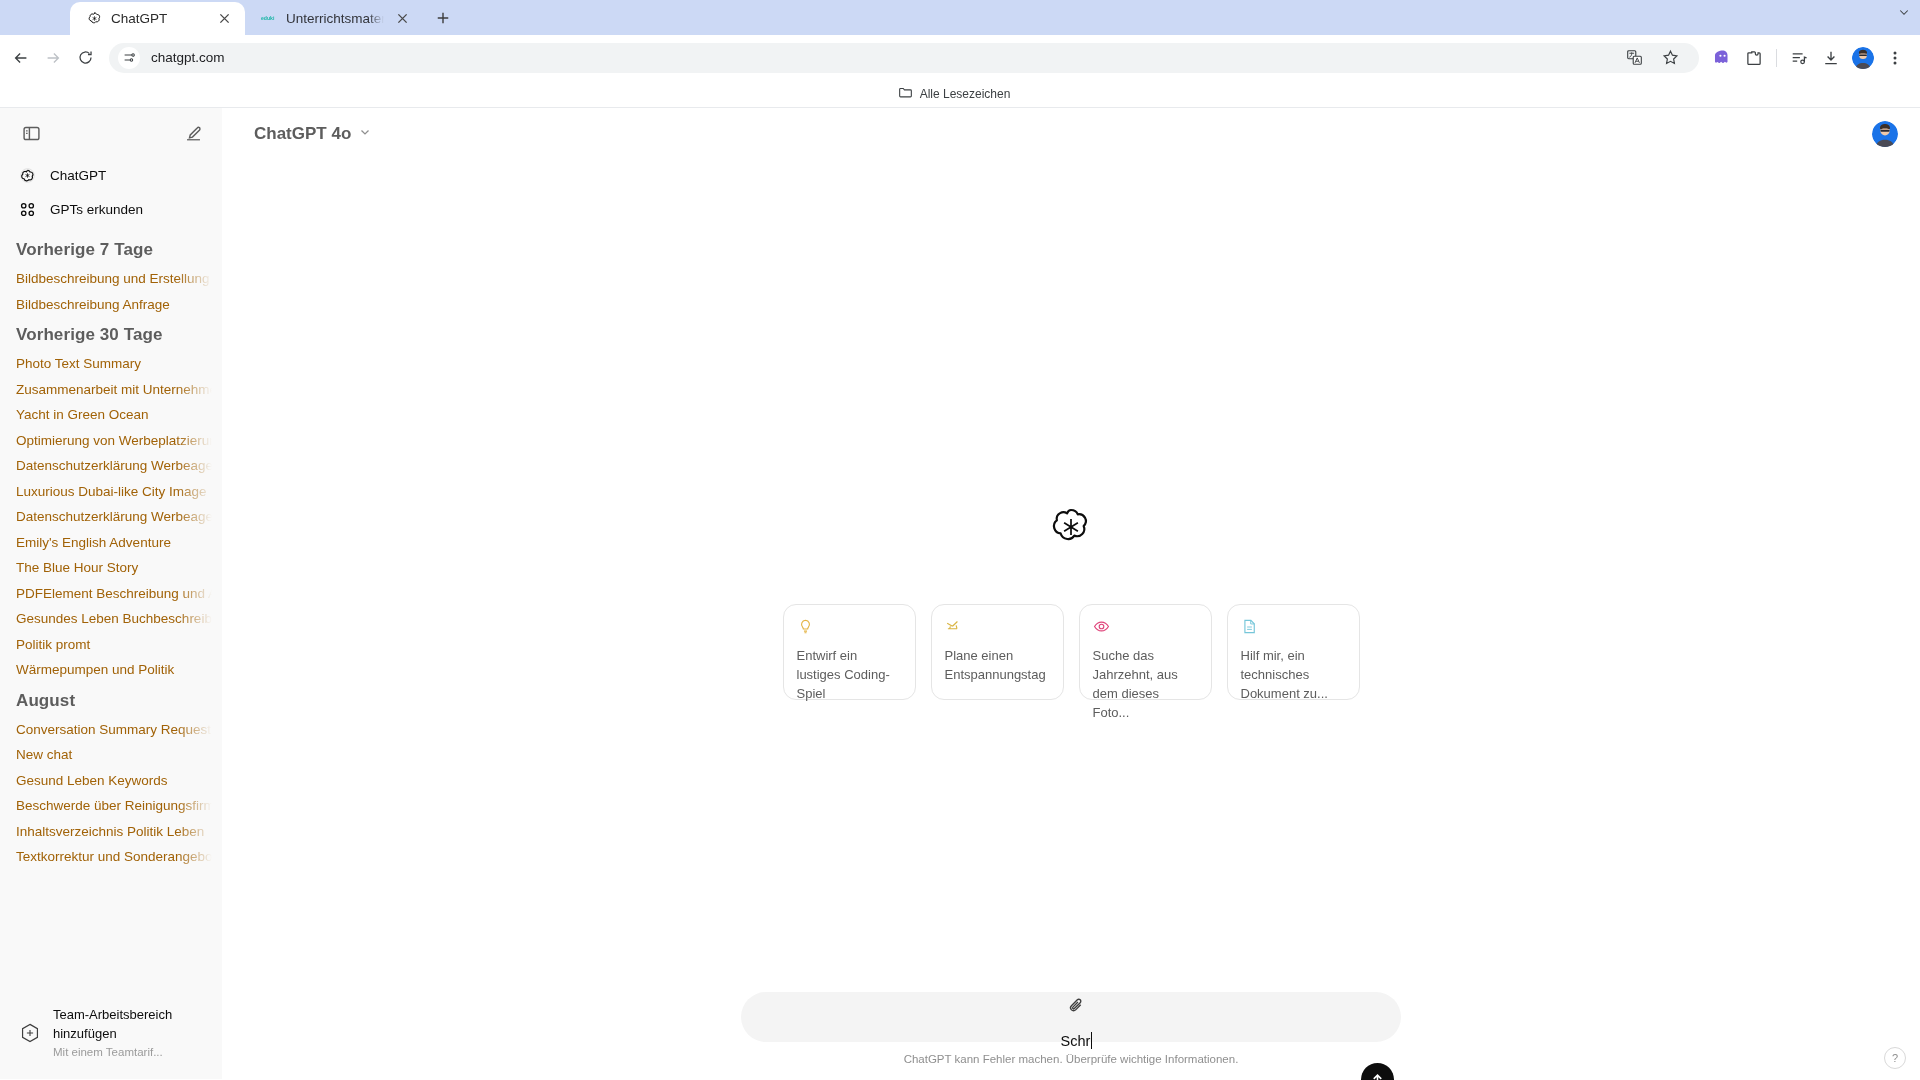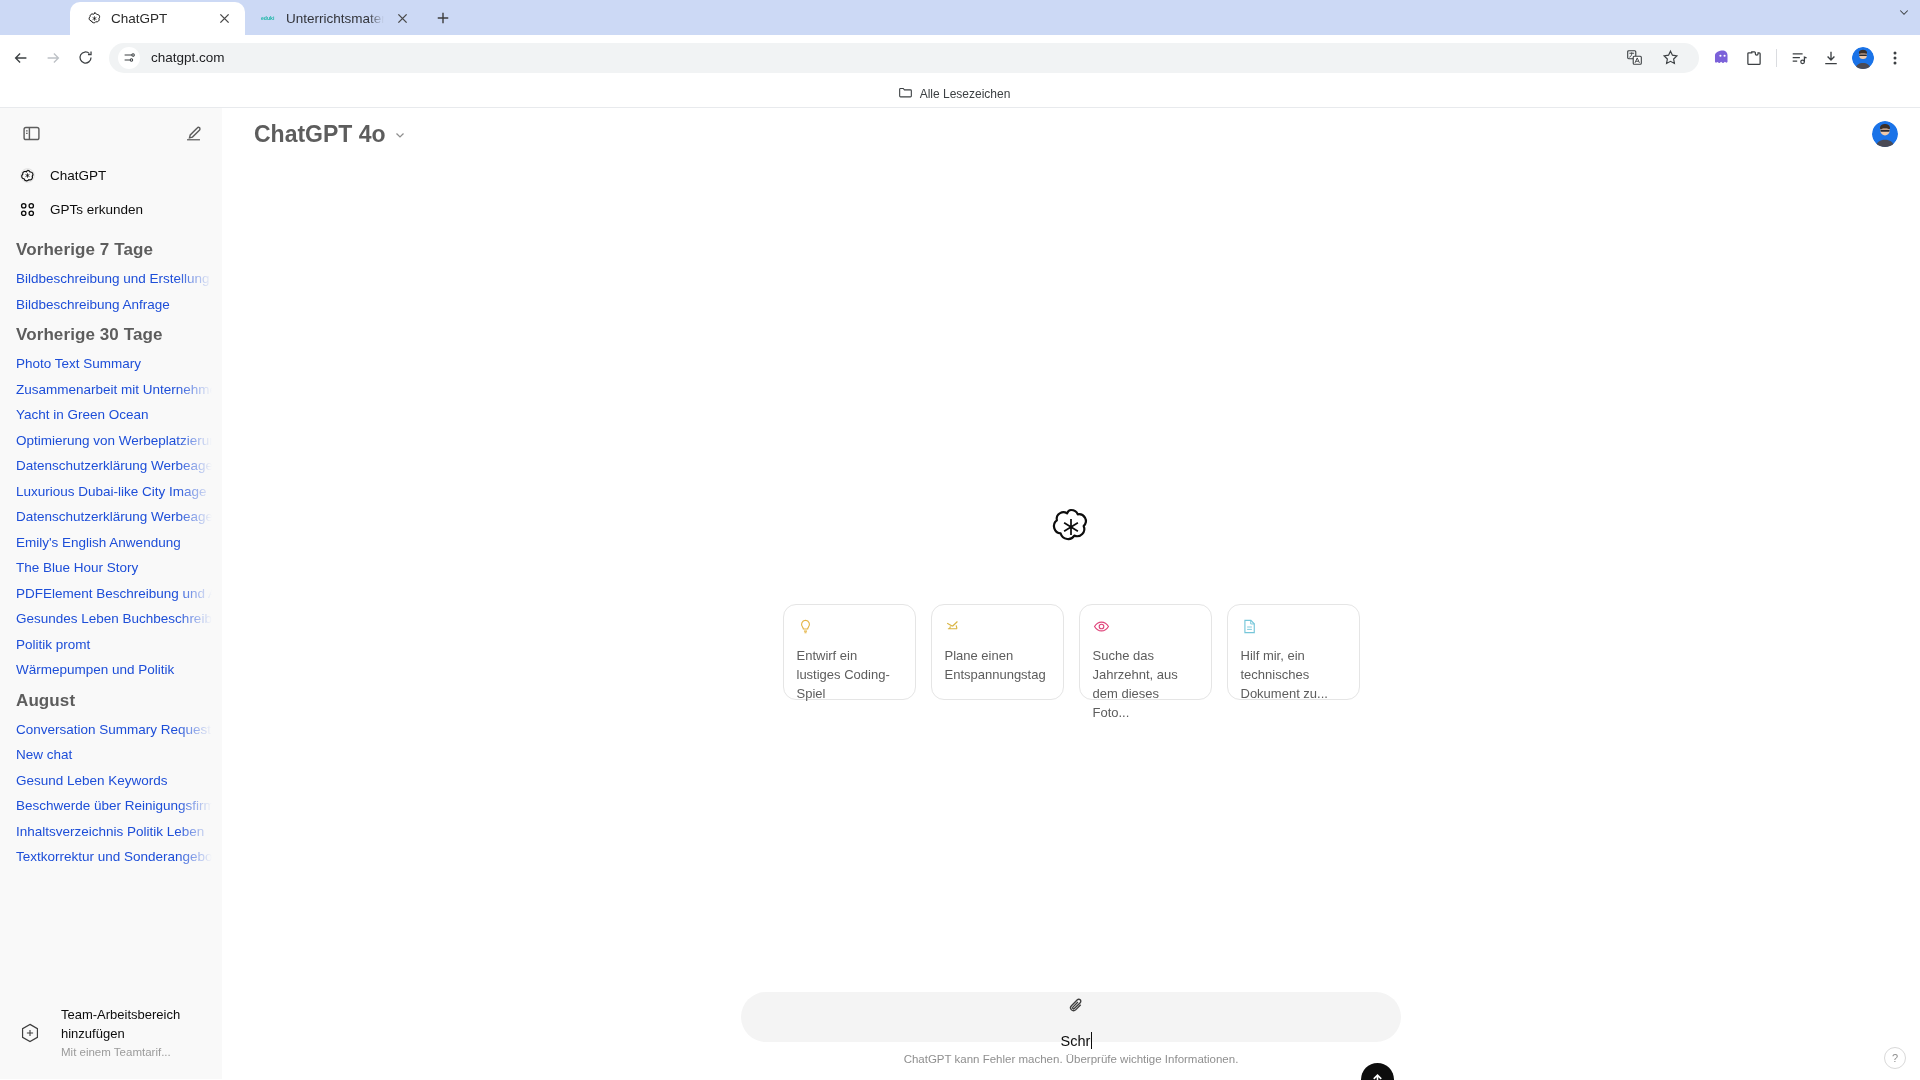--- a/index.html
+++ b/index.html
@@ -200,21 +200,21 @@
   .sb-group-label {
     font-size: 17px;
     font-weight: bold;
     color: #5d5d5d;
     padding: 8px 8px 6px 8px;
     letter-spacing: 0.1px;
   }
   .sb-group:first-child .sb-group-label { padding-top: 0; }
   .sb-chat {
     font-size: 13.5px;
-    color: #1d4ed8;
+    color: #a16207;
     padding: 6px 8px;
     border-radius: 8px;
     white-space: nowrap;
     overflow: hidden;
     height: 25.5px;
     line-height: 13.5px;
     -webkit-mask-image: linear-gradient(to right, #000 82%, transparent 99%);
     mask-image: linear-gradient(to right, #000 82%, transparent 99%);
   }
   .sb-bottom {
@@ -239,21 +239,21 @@
     padding: 7px 8px;
     border-radius: 10px;
   }
   .sb-upsell-icon {
     width: 24px; height: 24px;
     flex: 0 0 24px;
     border-radius: 50%;
     display: flex; align-items: center; justify-content: center;
     color: #3f3f3f;
   }
-  .sb-upsell-text { min-width: 0; margin-left: 8px; }
+  .sb-upsell-text { min-width: 0; }
   .sb-upsell-title {
     font-size: 13px;
     color: #0d0d0d;
     line-height: 16.5px;
   }
   .sb-upsell-sub {
     font-size: 11.5px;
     color: #9b9b9b;
     line-height: 15px;
     white-space: nowrap;
@@ -274,21 +274,21 @@
     align-items: center;
     padding: 0 22px 0 22px;
     flex: 0 0 52px;
   }
   .model-picker {
     display: flex;
     align-items: center;
     gap: 7px;
     padding: 6px 10px;
     border-radius: 8px;
-    font-size: 23px;
+    font-size: 17px;
     color: #5d5d5d;
     font-weight: 600;
   }
   .header-avatar {
     margin-left: auto;
     width: 26px; height: 26px;
     border-radius: 50%;
     overflow: hidden;
   }
 
@@ -594,21 +594,21 @@
 
       <div class="sb-group">
         <div class="sb-group-label">Vorherige 30 Tage</div>
         <div class="sb-chat">Photo Text Summary</div>
         <div class="sb-chat">Zusammenarbeit mit Unternehmen</div>
         <div class="sb-chat">Yacht in Green Ocean</div>
         <div class="sb-chat">Optimierung von Werbeplatzierungen</div>
         <div class="sb-chat">Datenschutzerklärung Werbeagentur</div>
         <div class="sb-chat">Luxurious Dubai-like City Image</div>
         <div class="sb-chat">Datenschutzerklärung Werbeagentur</div>
-        <div class="sb-chat">Emily's English Anwendung</div>
+        <div class="sb-chat">Emily's English Adventure</div>
         <div class="sb-chat">The Blue Hour Story</div>
         <div class="sb-chat">PDFElement Beschreibung und Anwendung</div>
         <div class="sb-chat">Gesundes Leben Buchbeschreibung</div>
         <div class="sb-chat">Politik promt</div>
         <div class="sb-chat">Wärmepumpen und Politik</div>
       </div>
 
       <div class="sb-group">
         <div class="sb-group-label">August</div>
         <div class="sb-chat">Conversation Summary Request</div>

